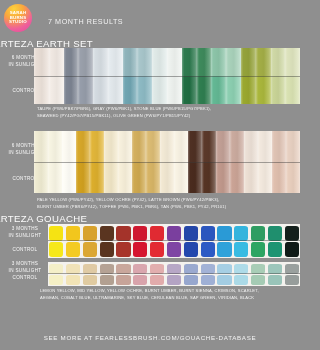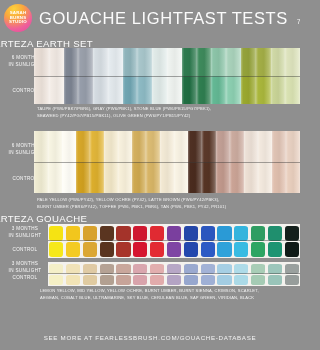--- a/index.html
+++ b/index.html
@@ -91,21 +91,20 @@
 <body>
 
 <div class="page">
 
   <div class="header">
     <div class="logo">
       <span>SARAH</span>
       <span>BURNS</span>
       <span>STUDIO</span>
     </div>
-    <div class="title">GOUACHE LIGHTFAST TESTS</div>
     <div class="subtitle">7 MONTH RESULTS</div>
   </div>
 
   <div class="sec-head" style="left:-6px;top:38px;">ARTEZA EARTH SET</div>
 
   <div class="lab" style="left:0px;top:55px;">
     <div>6 MONTHS</div>
     <div>IN SUNLIGHT</div>
   </div>
   <div class="lab" style="left:0px;top:88px;">CONTROL</div>

